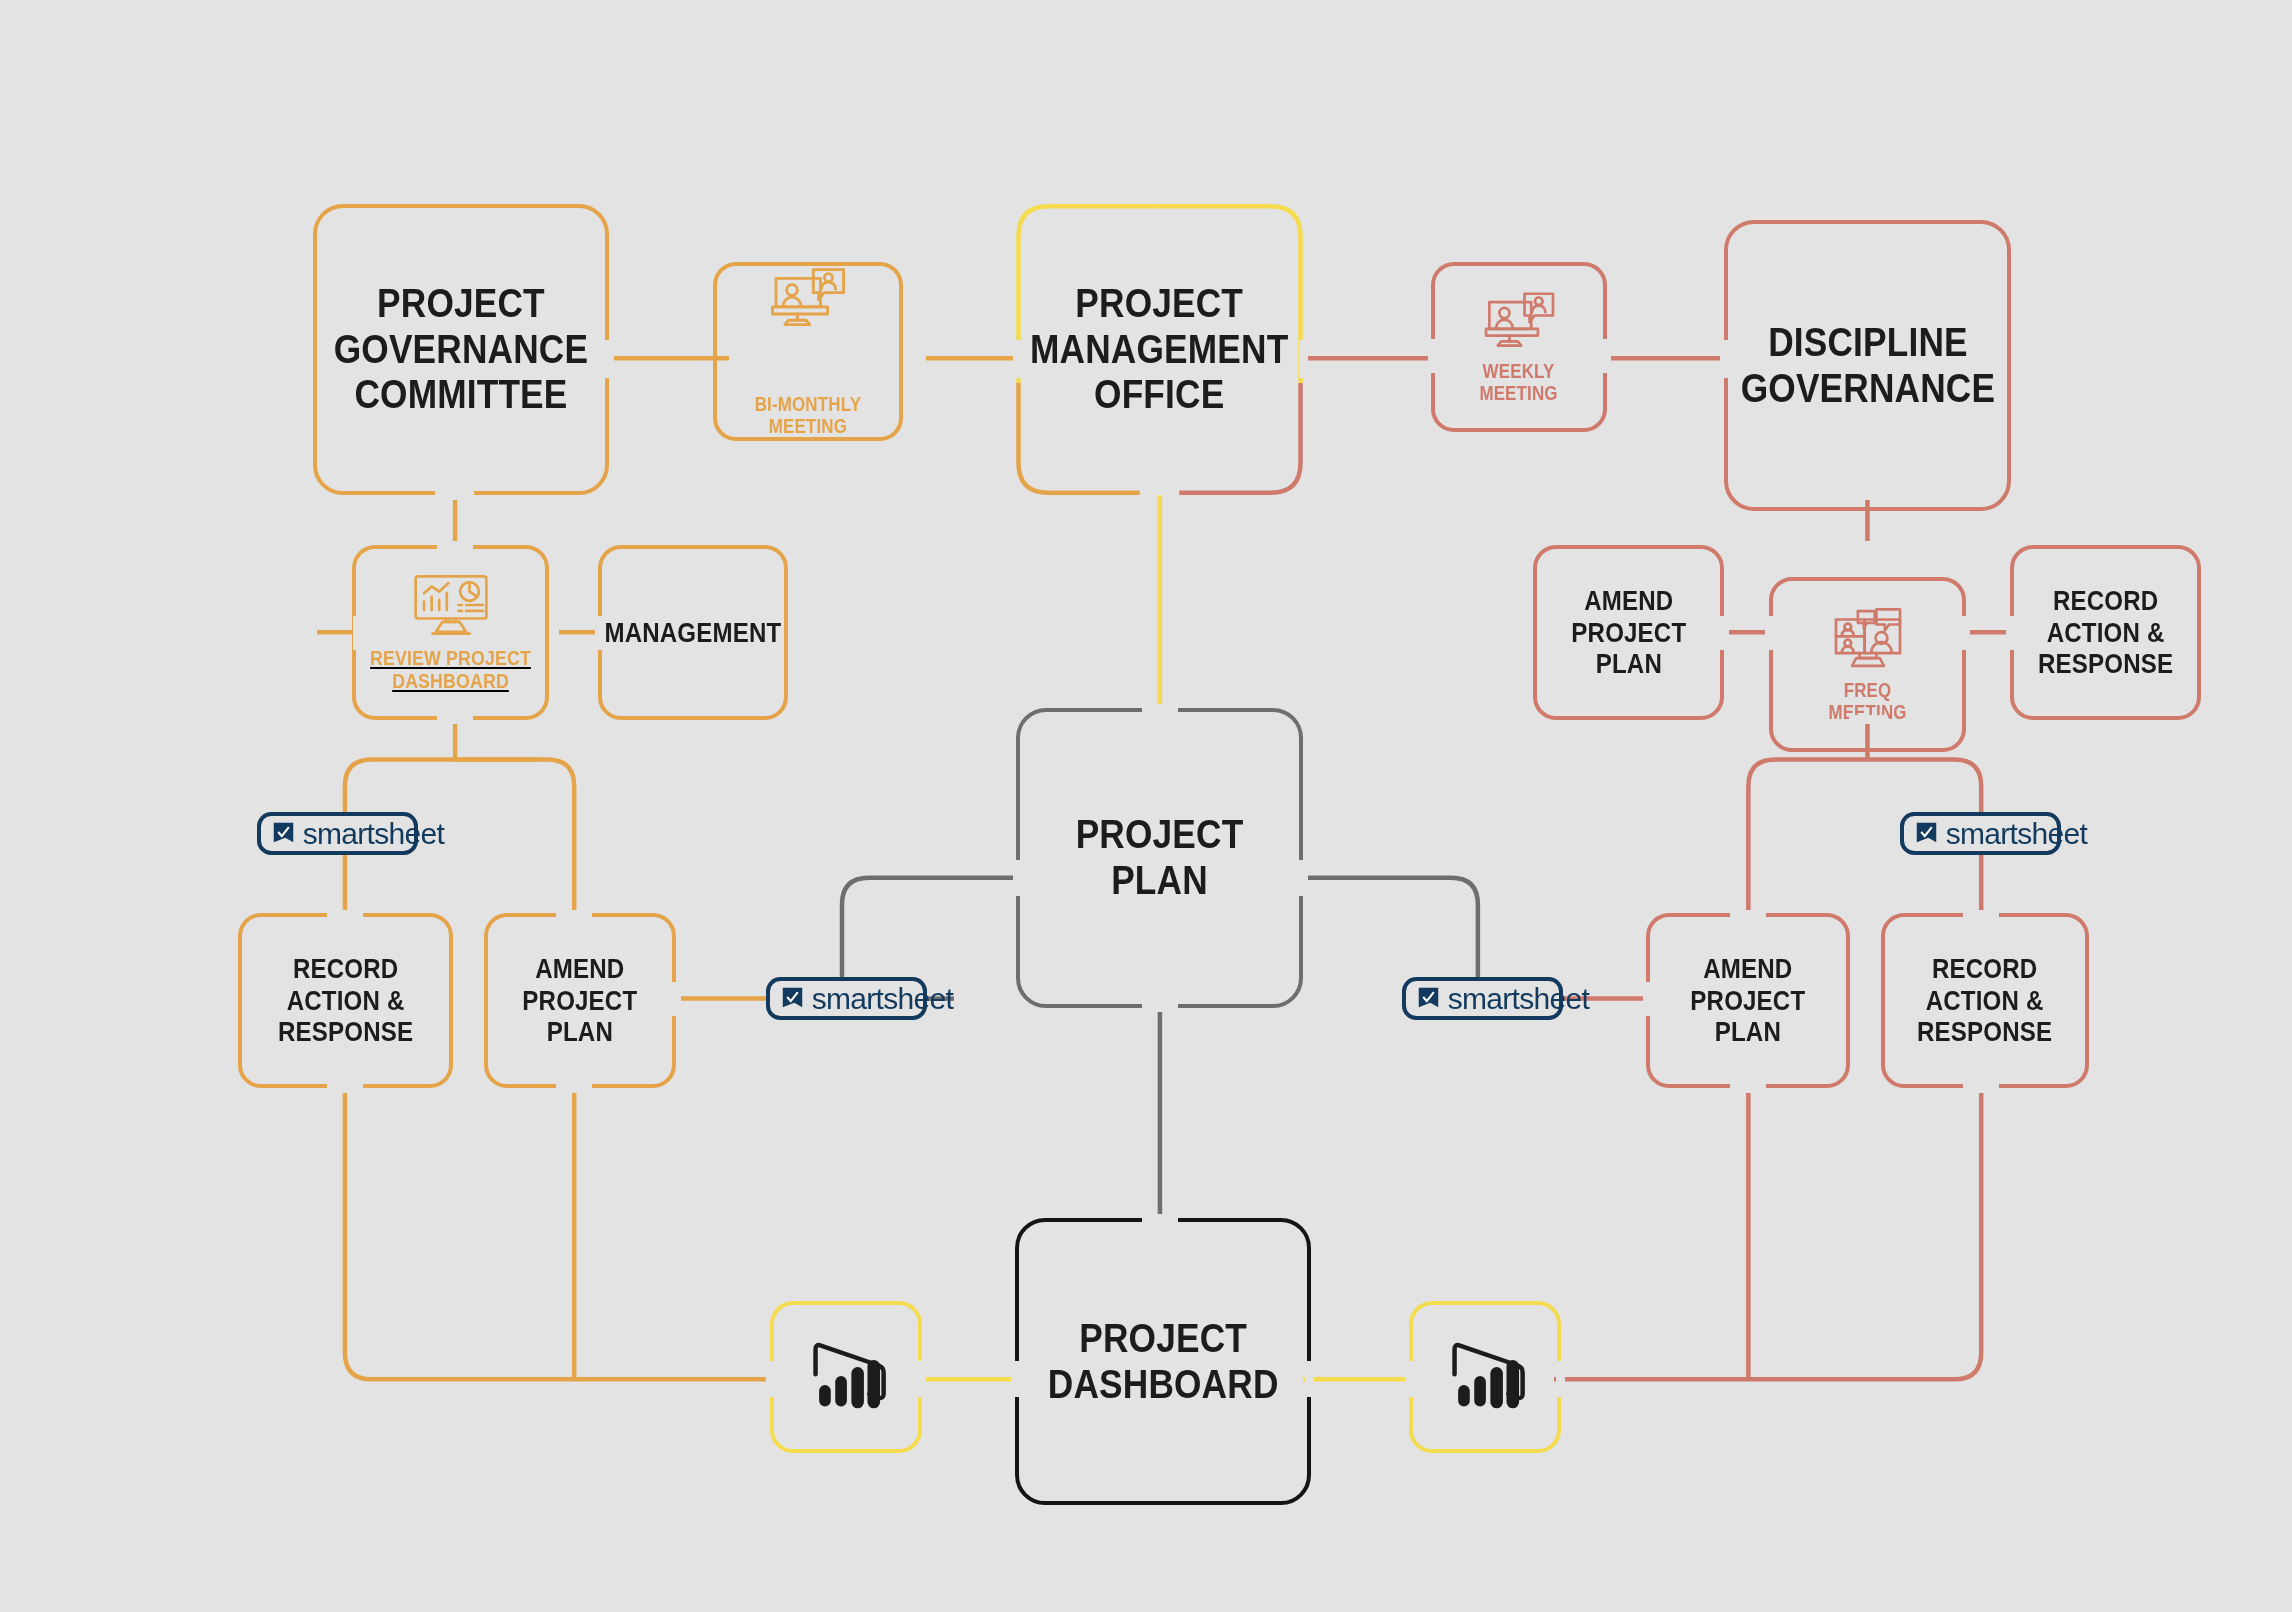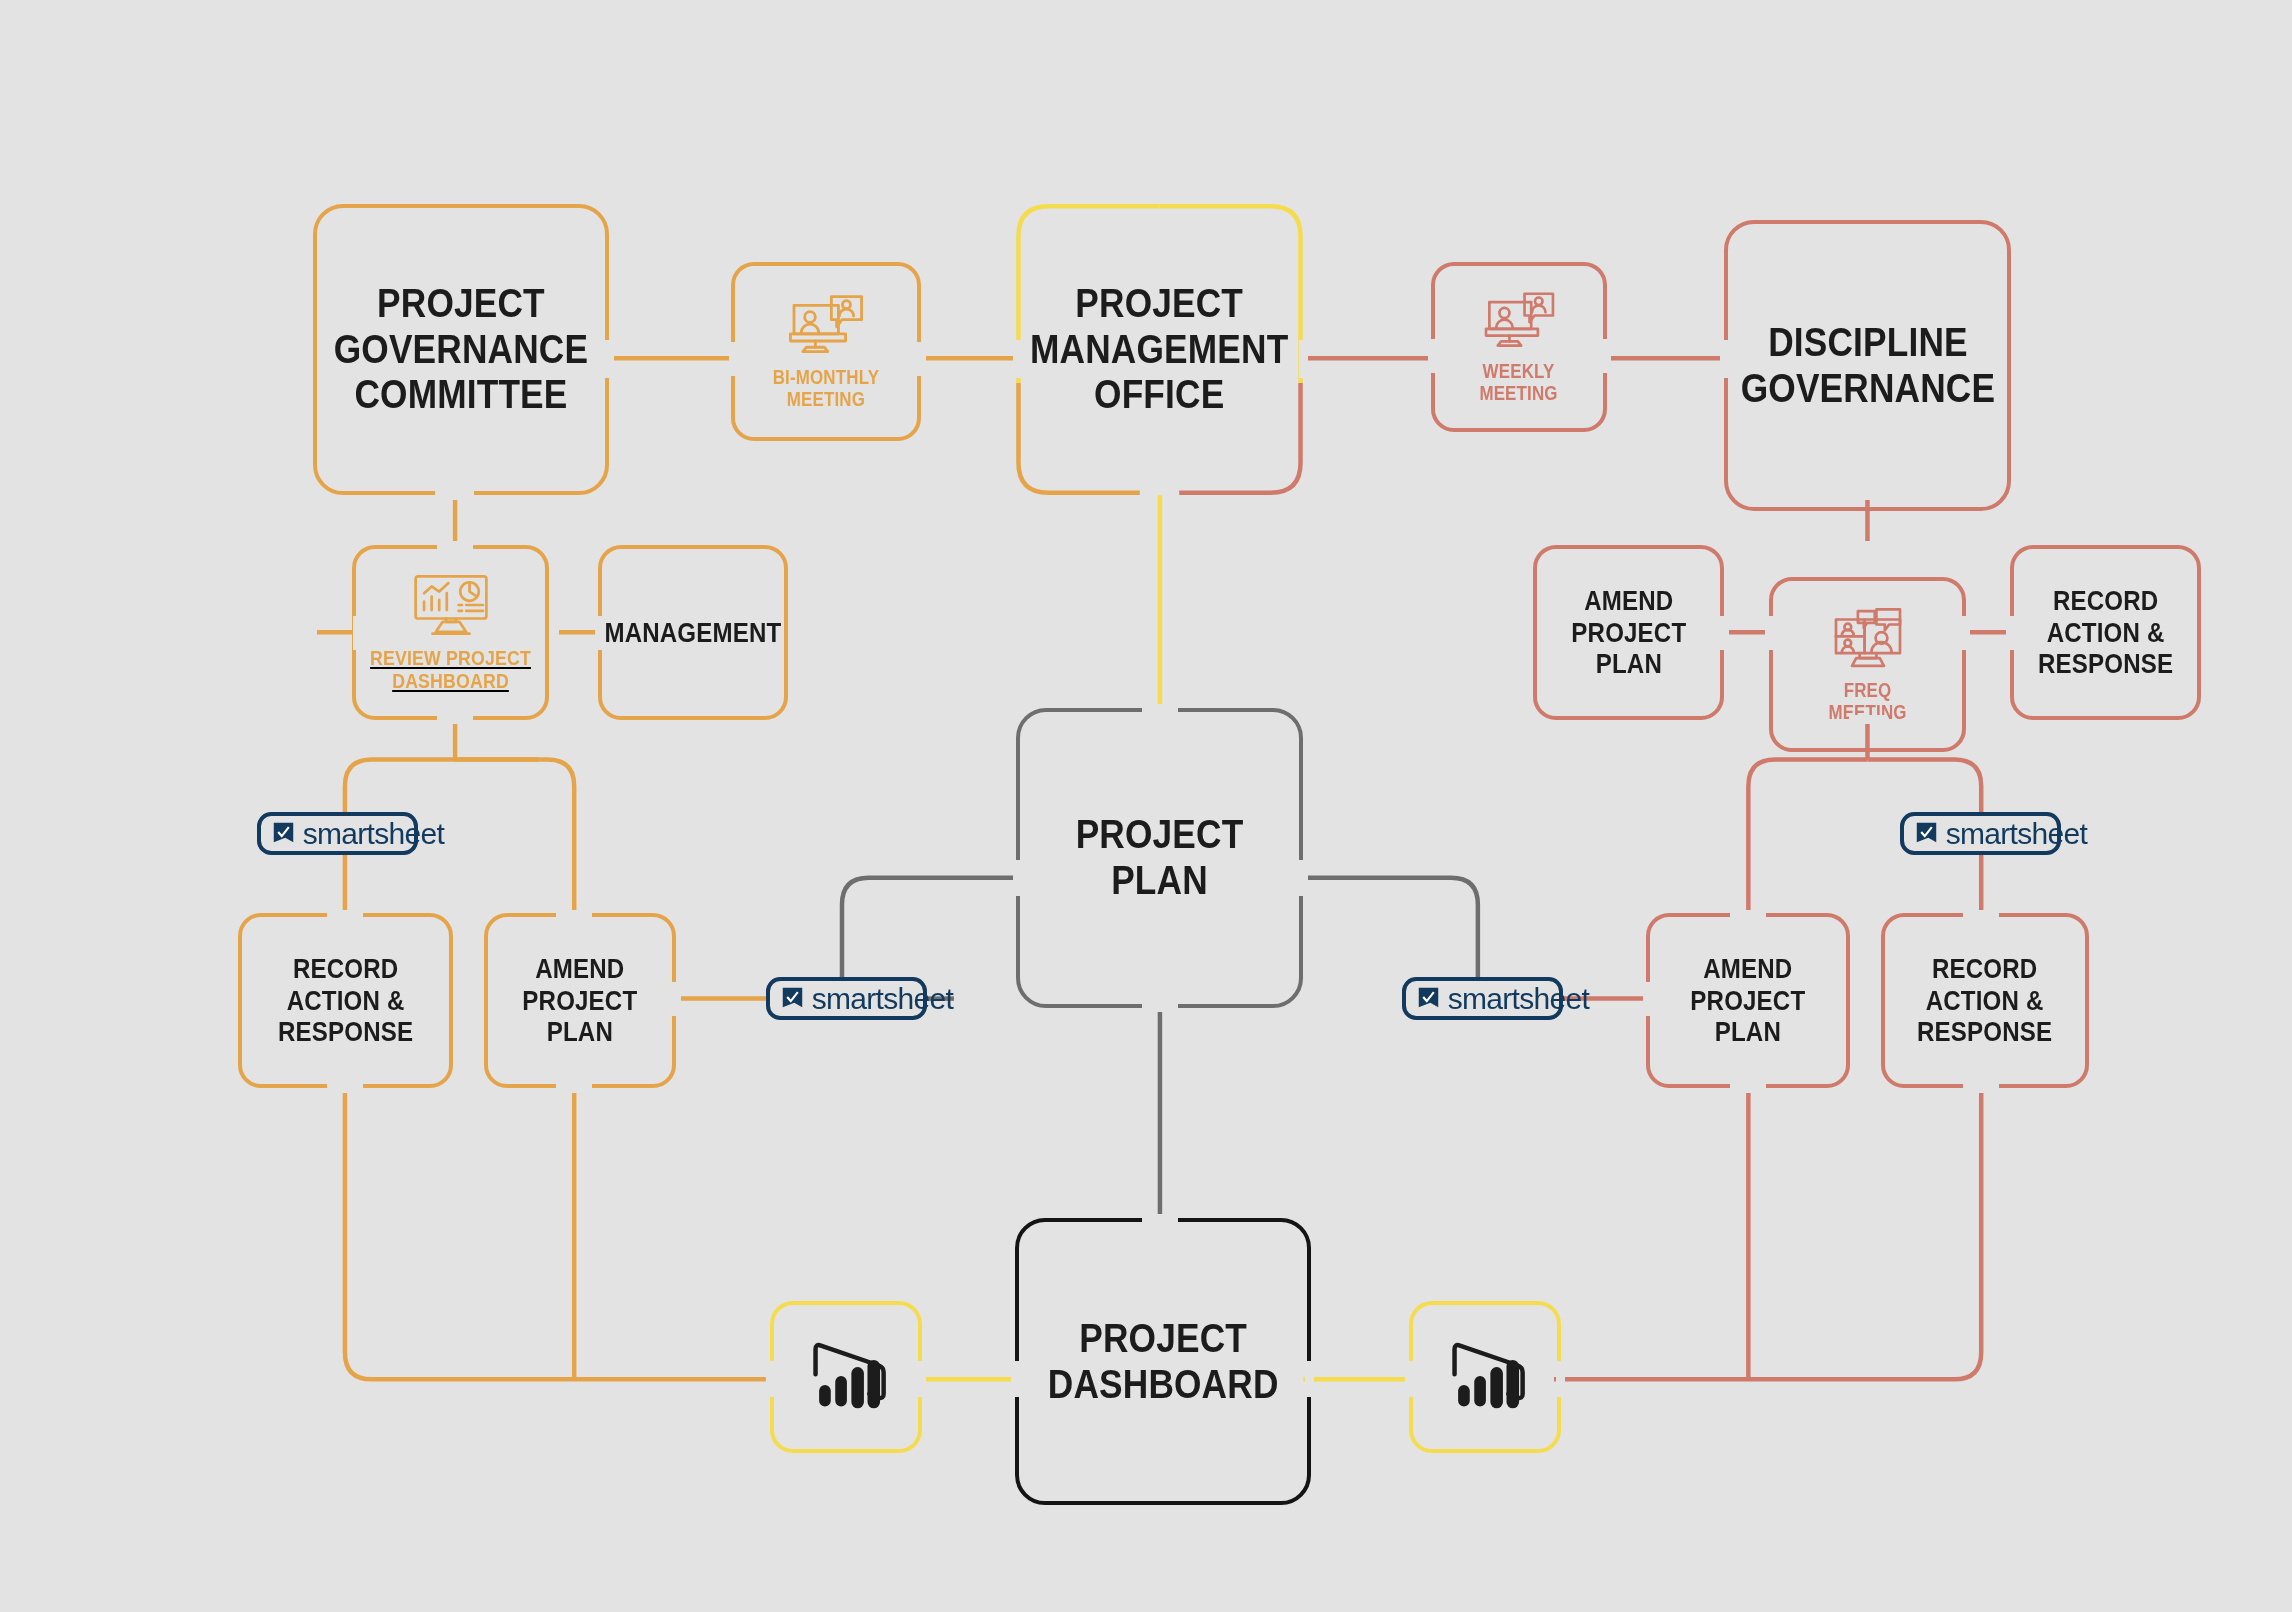--- a/index.html
+++ b/index.html
@@ -170,21 +170,21 @@
   </svg>
 
   <div class="node big c-orange" style="left:313px; top:204px; width:296px; height:291px;">
     <div class="label">PROJECT
 GOVERNANCE
 COMMITTEE</div>
   </div>
   <div class="gap" style="left:605px; top:340px; width:9px; height:38px;"></div>
   <div class="gap" style="left:435px; top:491px; width:39px; height:9px;"></div>
 
-  <div class="node iconbox c-orange" style="left:731px; top:262px; width:190px; height:179px;">
+  <div class="node iconbox c-orange" style="left:713px; top:262px; width:190px; height:179px;justify-content:space-between;">
     <span class="iconwrap">
       <svg width="82" height="64" viewBox="0 0 92 72" fill="none" stroke="#e5a449" stroke-width="3.2" stroke-linejoin="round" stroke-linecap="round">
         <path d="M10 14 h50 v32 h-50 z"></path>
         <path d="M6 46 h62 v8 h-62 z"></path>
         <path d="M34 54 v7"></path>
         <path d="M24 61 h20 l4 5 h-28 z"></path>
         <circle cx="28" cy="27" r="6"></circle>
         <path d="M18 45 a10 10 0 0 1 20 0"></path>
         <path d="M52 4 h34 v26 h-22 l-6 8 v-8 h-6 z"></path>
         <circle cx="69" cy="13" r="4.5"></circle>

